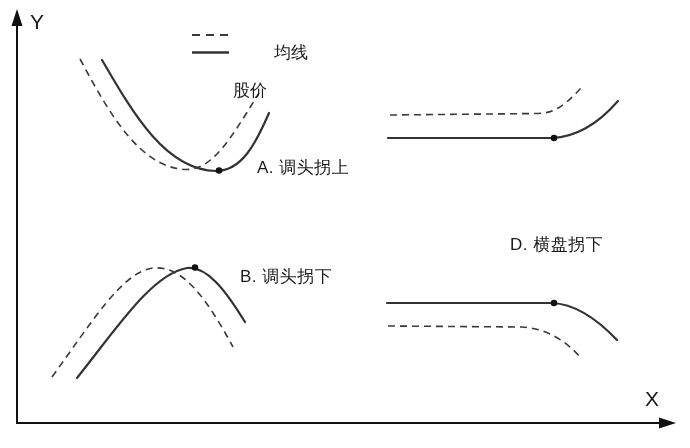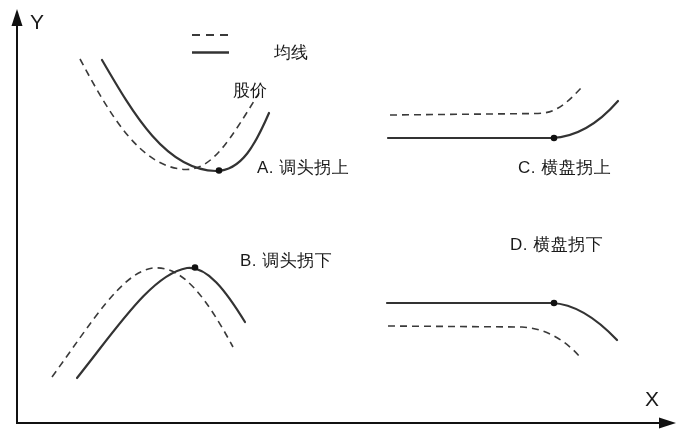--- a/index.html
+++ b/index.html
@@ -65,17 +65,16 @@
     <path class="dot" d="M554,303 m-3.3,0 a3.3,3.3 0 1,0 6.6,0 a3.3,3.3 0 1,0 -6.6,0"></path>
   </svg>
 
   <div class="lbl axis-lbl" style="left:30px; top:10px;">Y</div>
   <div class="lbl axis-lbl" style="left:645px; top:387px;">X</div>
 
   <div class="lbl legend-lbl" style="left:233px; top:38px;margin-top:44px;">股价</div>
   <div class="lbl legend-lbl" style="left:233px; top:44px;margin-left:41px;">均线</div>
 
   <div class="lbl panel-lbl" style="left:257px; top:159px;">A. 调头拐上</div>
-  <div class="lbl panel-lbl" style="left:240px; top:252px;">B. 调头拐下</div>
-  <div class="lbl panel-lbl" style="left:518px; top:159px;">C. 横盘拐上</div>
+  <div class="lbl panel-lbl" style="left:240px; top:268px;">B. 调头拐下</div>
   <div class="lbl panel-lbl" style="left:510px; top:236px;">D. 横盘拐下</div>
 
 </div>
 
 </body></html>

